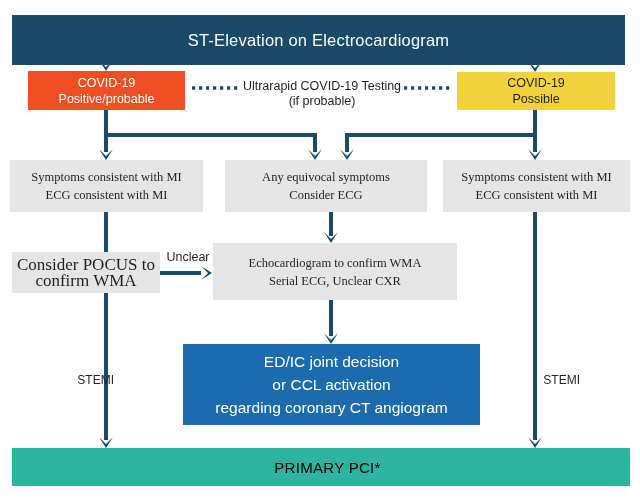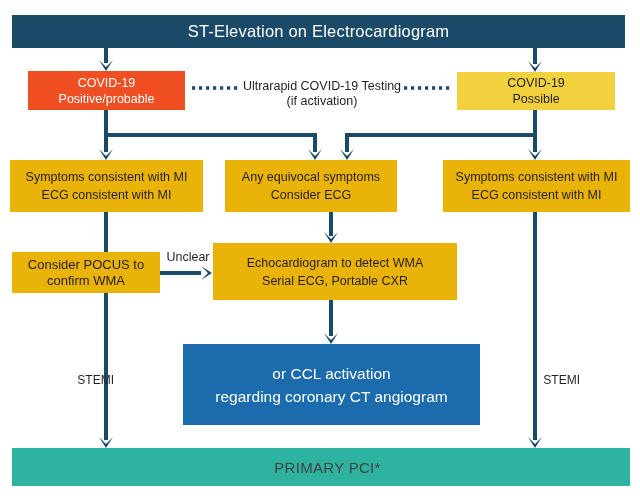--- a/index.html
+++ b/index.html
@@ -3,38 +3,38 @@
 <meta charset="utf-8">
 <style>
   html,body{margin:0;padding:0;background:#ffffff;}
   .canvas{
     position:relative;width:640px;height:499px;background:#ffffff;
     font-family:"Liberation Sans",sans-serif;color:#231f20;overflow:hidden;
   }
   .connectors{position:absolute;left:0;top:0;pointer-events:none;}
   .node{position:absolute;display:flex;flex-direction:column;align-items:center;justify-content:center;text-align:center;box-sizing:border-box;}
   .header-bar{
-    left:12px;top:15px;width:613px;height:33px;background:#1b4a68;color:#ffffff;
+    left:12px;top:15px;width:613px;height:50px;background:#1b4a68;color:#ffffff;
     font-size:16.5px;letter-spacing:.2px;
   }
   .box-orange{left:28px;top:71px;width:157px;height:39px;background:#f04e23;color:#ffffff;font-size:12.5px;line-height:16px;}
   .box-yellow{left:457px;top:72px;width:158px;height:38px;background:#f2d13f;color:#231f20;font-size:12.5px;line-height:16px;}
   .testing-label{left:190px;top:79px;width:264px;font-size:12.5px;line-height:15px;color:#231f20;text-align:center;}
-  .box-gray{background:#eab308;color:#231f20;font-size:12.5px;line-height:18px;}
+  .box-gray{background:#e5e5e5;color:#231f20;font-size:12.5px;line-height:18px;font-family:Liberation Serif, serif;}
   .assess-left{left:10px;top:160px;width:193px;height:52px;}
-  .assess-middle{left:225px;top:160px;width:172px;height:52px;align-items:center;}
+  .assess-middle{left:225px;top:160px;width:202px;height:52px;align-items:center;}
   .assess-right{left:443px;top:160px;width:187px;height:52px;}
-  .pocus-box{left:12px;top:252px;width:148px;height:41px;font-size:13px;line-height:16px;}
+  .pocus-box{left:12px;top:252px;width:148px;height:41px;font-size:17px;line-height:16px;}
   .echo-box{left:213px;top:243px;width:244px;height:57px;font-size:12.5px;line-height:18px;}
   .unclear-label{left:161px;top:250px;width:54px;font-size:12.5px;align-items:center;}
   .box-blue{left:183px;top:344px;width:297px;height:81px;background:#1b6bad;color:#ffffff;font-size:15.5px;line-height:23px;}
   .stemi{position:absolute;width:60px;text-align:right;font-size:12px;top:373px;color:#231f20;}
   .stemi-left{left:54px;}
   .stemi-right{left:520px;}
-  .outcome-bar{left:12px;top:448px;width:618px;height:38px;background:#2fb3a1;color:#404040;font-size:15px;letter-spacing:.3px;padding-left:13px;}
+  .outcome-bar{left:12px;top:448px;width:618px;height:38px;background:#2fb3a1;color:#000000;font-size:15px;letter-spacing:.3px;padding-left:13px;}
   .line-text{display:block;}
 </style>
 </head>
 <body>
 
 <div class="canvas">
 
   <svg class="connectors" width="640" height="499" viewBox="0 0 640 499">
     <g stroke="#1b4a68" stroke-width="4" fill="none">
 
@@ -81,21 +81,21 @@
     <span class="line-text">ST-Elevation on Electrocardiogram</span>
   </div>
 
   <div class="node box-orange">
     <span class="line-text">COVID-19</span>
     <span class="line-text">Positive/probable</span>
   </div>
 
   <div class="node testing-label">
     <span class="line-text">Ultrarapid COVID-19 Testing</span>
-    <span class="line-text">(if activation)</span>
+    <span class="line-text">(if probable)</span>
   </div>
 
   <div class="node box-yellow">
     <span class="line-text">COVID-19</span>
     <span class="line-text">Possible</span>
   </div>
 
   <div class="node box-gray assess-left">
     <span class="line-text">Symptoms consistent with MI</span>
     <span class="line-text">ECG consistent with MI</span>
@@ -114,25 +114,26 @@
   <div class="node box-gray pocus-box">
     <span class="line-text">Consider POCUS to</span>
     <span class="line-text">confirm WMA</span>
   </div>
 
   <div class="node unclear-label">
     <span class="line-text">Unclear</span>
   </div>
 
   <div class="node box-gray echo-box">
-    <span class="line-text">Echocardiogram to detect WMA</span>
-    <span class="line-text">Serial ECG, Portable CXR</span>
+    <span class="line-text">Echocardiogram to confirm WMA</span>
+    <span class="line-text">Serial ECG, Unclear CXR</span>
   </div>
 
   <div class="node box-blue">
+    <span class="line-text">ED/IC joint decision</span>
     <span class="line-text">or CCL activation</span>
     <span class="line-text">regarding coronary CT angiogram</span>
   </div>
 
   <div class="stemi stemi-left">STEMI</div>
   <div class="stemi stemi-right">STEMI</div>
 
   <div class="node outcome-bar">
     <span class="line-text">PRIMARY PCI*</span>
   </div>

